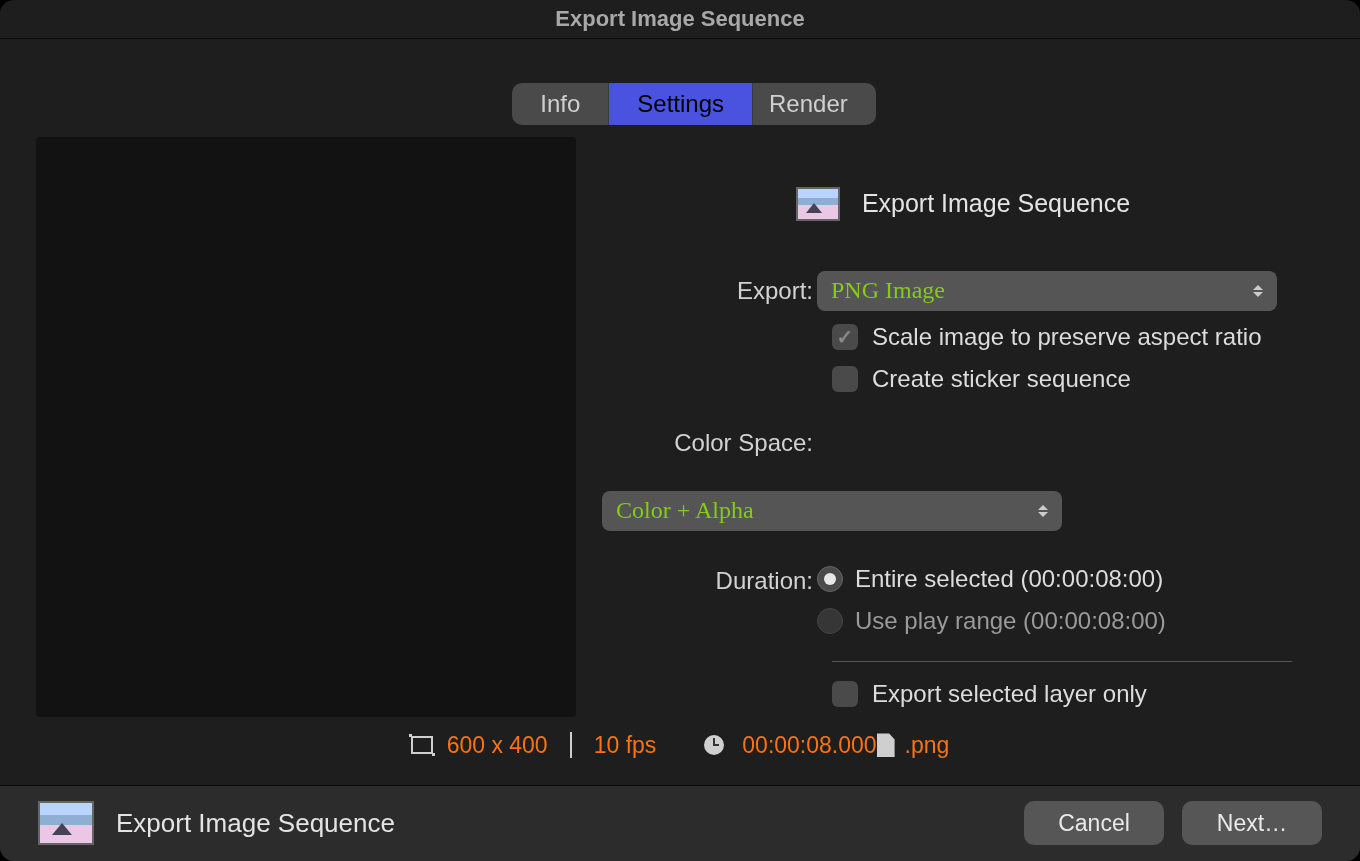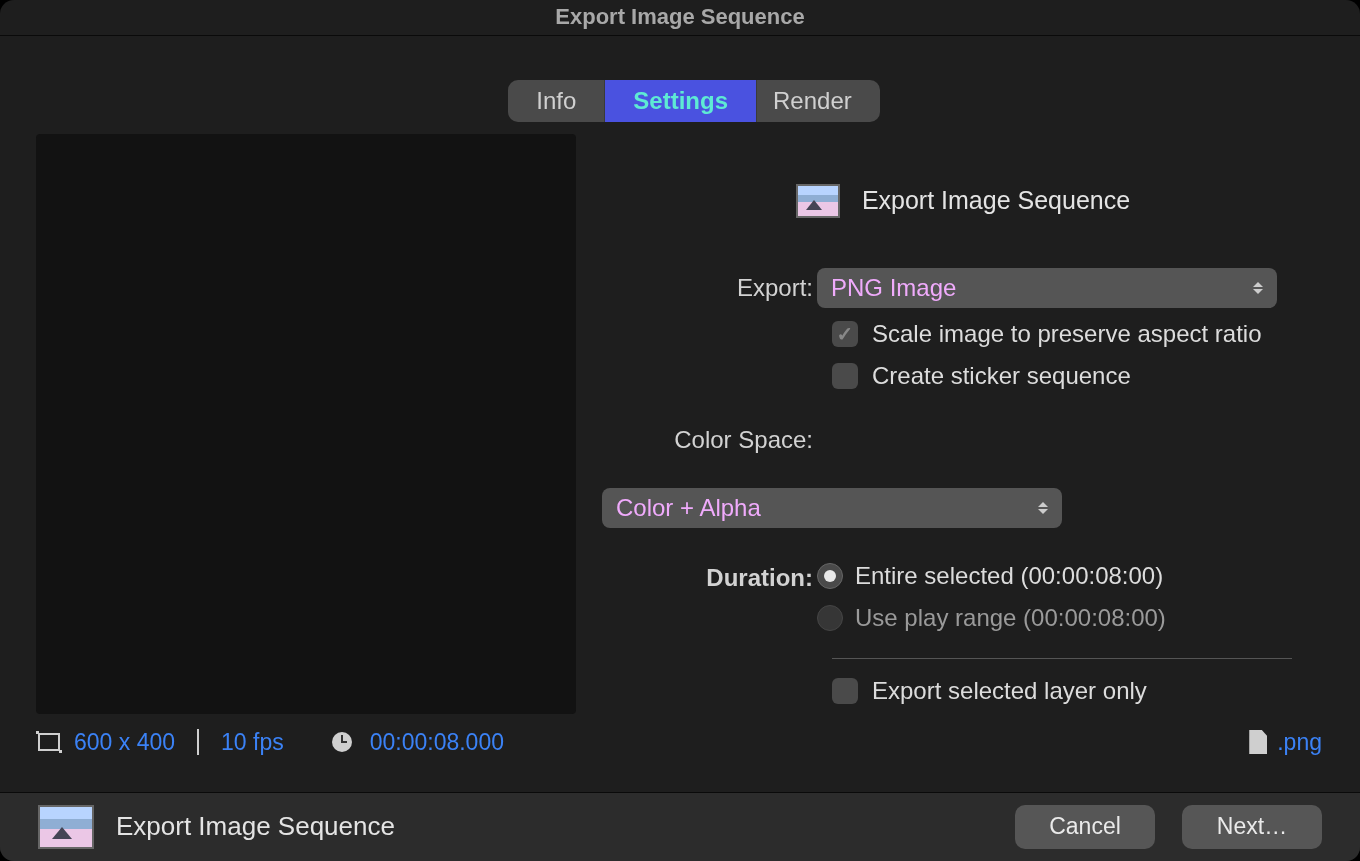--- a/index.html
+++ b/index.html
@@ -73,22 +73,22 @@
     align-items: center;
     justify-content: center;
     padding: 0 28px;
     font-size: 24px;
     cursor: pointer;
     border-right: 1px solid #3a3a3a;
   }
   .tab:last-child { border-right: none; padding-left: 16px; }
   .tab.active {
     background: var(--tab-active);
-    color: #5eead4;
-    font-weight: 700;
+    color: #000000;
+    font-weight: 400;
   }
 
   
   .main {
     flex: 1;
     display: flex;
     margin-top: 6px;
   }
   .preview {
     width: 540px;
@@ -155,21 +155,21 @@
     background: var(--dropdown-bg);
     border-radius: 8px;
     height: 40px;
     width: 460px;
     display: flex;
     align-items: center;
     padding: 0 14px;
     justify-content: space-between;
     cursor: pointer;
   }
-  .select .value { color:#f0abfc; }
+  .select .value { color:#84cc16;font-family:Liberation Serif, serif; }
   .select .carets {
     display:flex; flex-direction:column; gap:2px;
   }
   .caret-up, .caret-down {
     width:0;height:0;
     border-left:5px solid transparent;
     border-right:5px solid transparent;
   }
   .caret-up   { border-bottom:5px solid #ccc; }
   .caret-down { border-top:5px solid #ccc; }
@@ -223,23 +223,23 @@
     width: 460px;
     margin-left: 230px;
   }
 
   .gap { height: 22px; }
 
   
   .infobar {
     display:flex;
     align-items:center;
-    justify-content:space-between;
-    padding: 10px 2px 36px 2px;
-    color:#3b82f6;
+    justify-content:center;
+    padding: 10px 2px 26px 2px;
+    color:#f97316;
     font-size:23px;
   }
   .infoleft { display:flex; align-items:center; gap:14px;}
   .dimicon {
     width:22px;height:18px;border:2px solid #cfcfcf; position:relative;
   }
   .dimicon::before{content:"";position:absolute;left:-4px;top:-4px;width:3px;height:3px;background:#cfcfcf;}
   .dimicon::after{content:"";position:absolute;right:-4px;bottom:-4px;width:3px;height:3px;background:#cfcfcf;}
   .sep { width:2px;height:26px;background:#cfcfcf;margin:0 8px;}
   .clock {
@@ -272,21 +272,21 @@
   .thumb-lg::after{
     content:"";
     position:absolute;
     left:12px; bottom:8px;
     width:0;height:0;
     border-left:10px solid transparent;
     border-right:10px solid transparent;
     border-bottom:12px solid #445;
   }
   .bottomtitle { color:#e4e4e4; font-size:26px;}
-  .buttons { display:flex; gap:27px;margin-left:32px;}
+  .buttons { display:flex; gap:18px;margin-left:32px;}
   .btn {
     background: var(--btn-bg);
     color:#eaeaea;
     border:none;
     border-radius:10px;
     height:44px;
     width:140px;
     font-size:23px;
     cursor:pointer;
   }
@@ -389,21 +389,21 @@
                   <span class="caret-up"></span>
                   <span class="caret-down"></span>
                 </span>
             </div>
           </div>
         </div>
 
         <div class="gap"></div>
 
         <div class="row" style="align-items:flex-start;">
-          <div class="label" style="padding-top:2px;font-weight:bold;">Duration:</div>
+          <div class="label" style="padding-top:2px;">Duration:</div>
           <div class="control">
             <div class="radioline">
               <span class="radio selected"></span>
               <span>Entire selected (00:00:08:00)</span>
             </div>
             <div class="radioline dim">
               <span class="radio dim"></span>
               <span>Use play range (00:00:08:00)</span>
             </div>
           </div>

